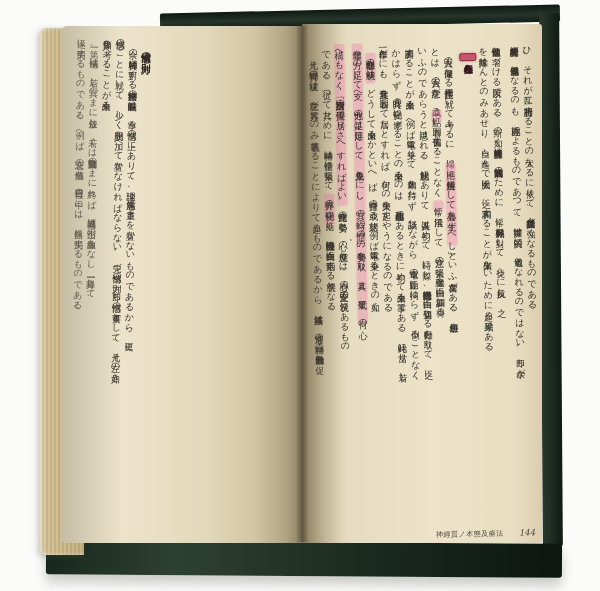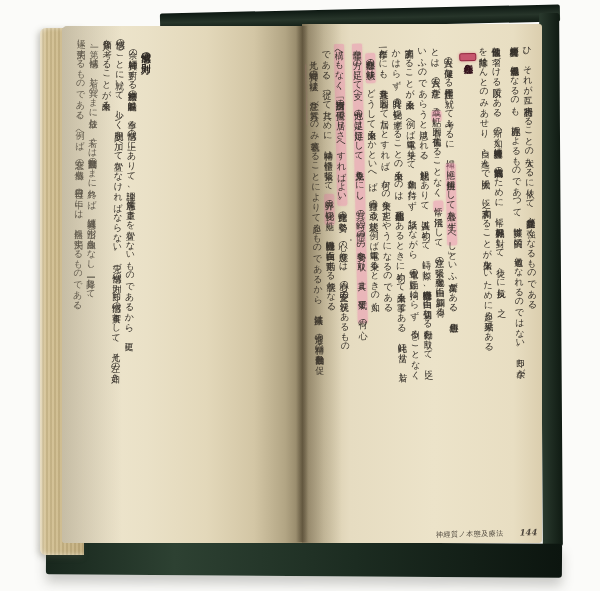--- a/index.html
+++ b/index.html
@@ -48,21 +48,21 @@
     border:1px solid #932740;border-radius:2px;padding:3px 1px;
     box-shadow:0 0 3px rgba(198,85,110,.6);}
   .hplain{font-weight:bold;font-size:9.5px;color:#2c2archive722;color:#2c2722;}
   .hl{background:rgba(236,140,176,.48);border-radius:2px;box-shadow:0 0 2px rgba(236,140,176,.45);}
   .em{-webkit-text-emphasis:filled dot #5a534a;text-emphasis:filled dot #5a534a;}
 
   
   .footer{position:absolute;left:436px;top:528px;z-index:4;display:flex;align-items:baseline;gap:16px;
     transform:rotate(-1deg);color:#4c453b;}
   .footer .rt{font-size:7px;letter-spacing:.5px;}
-  .footer .pn{font-size:8.5px;font-style:italic;font-weight:bold;}
+  .footer .pn{font-size:8.5px;font-style:italic;font-weight:normal;}
 </style>
 </head>
 <body>
 
 <div id="stage">
 
   <div class="cover-top"></div>
   <div class="cover-right"></div>
   <div class="cover-bottom"></div>
   <div class="stack-left"></div>

